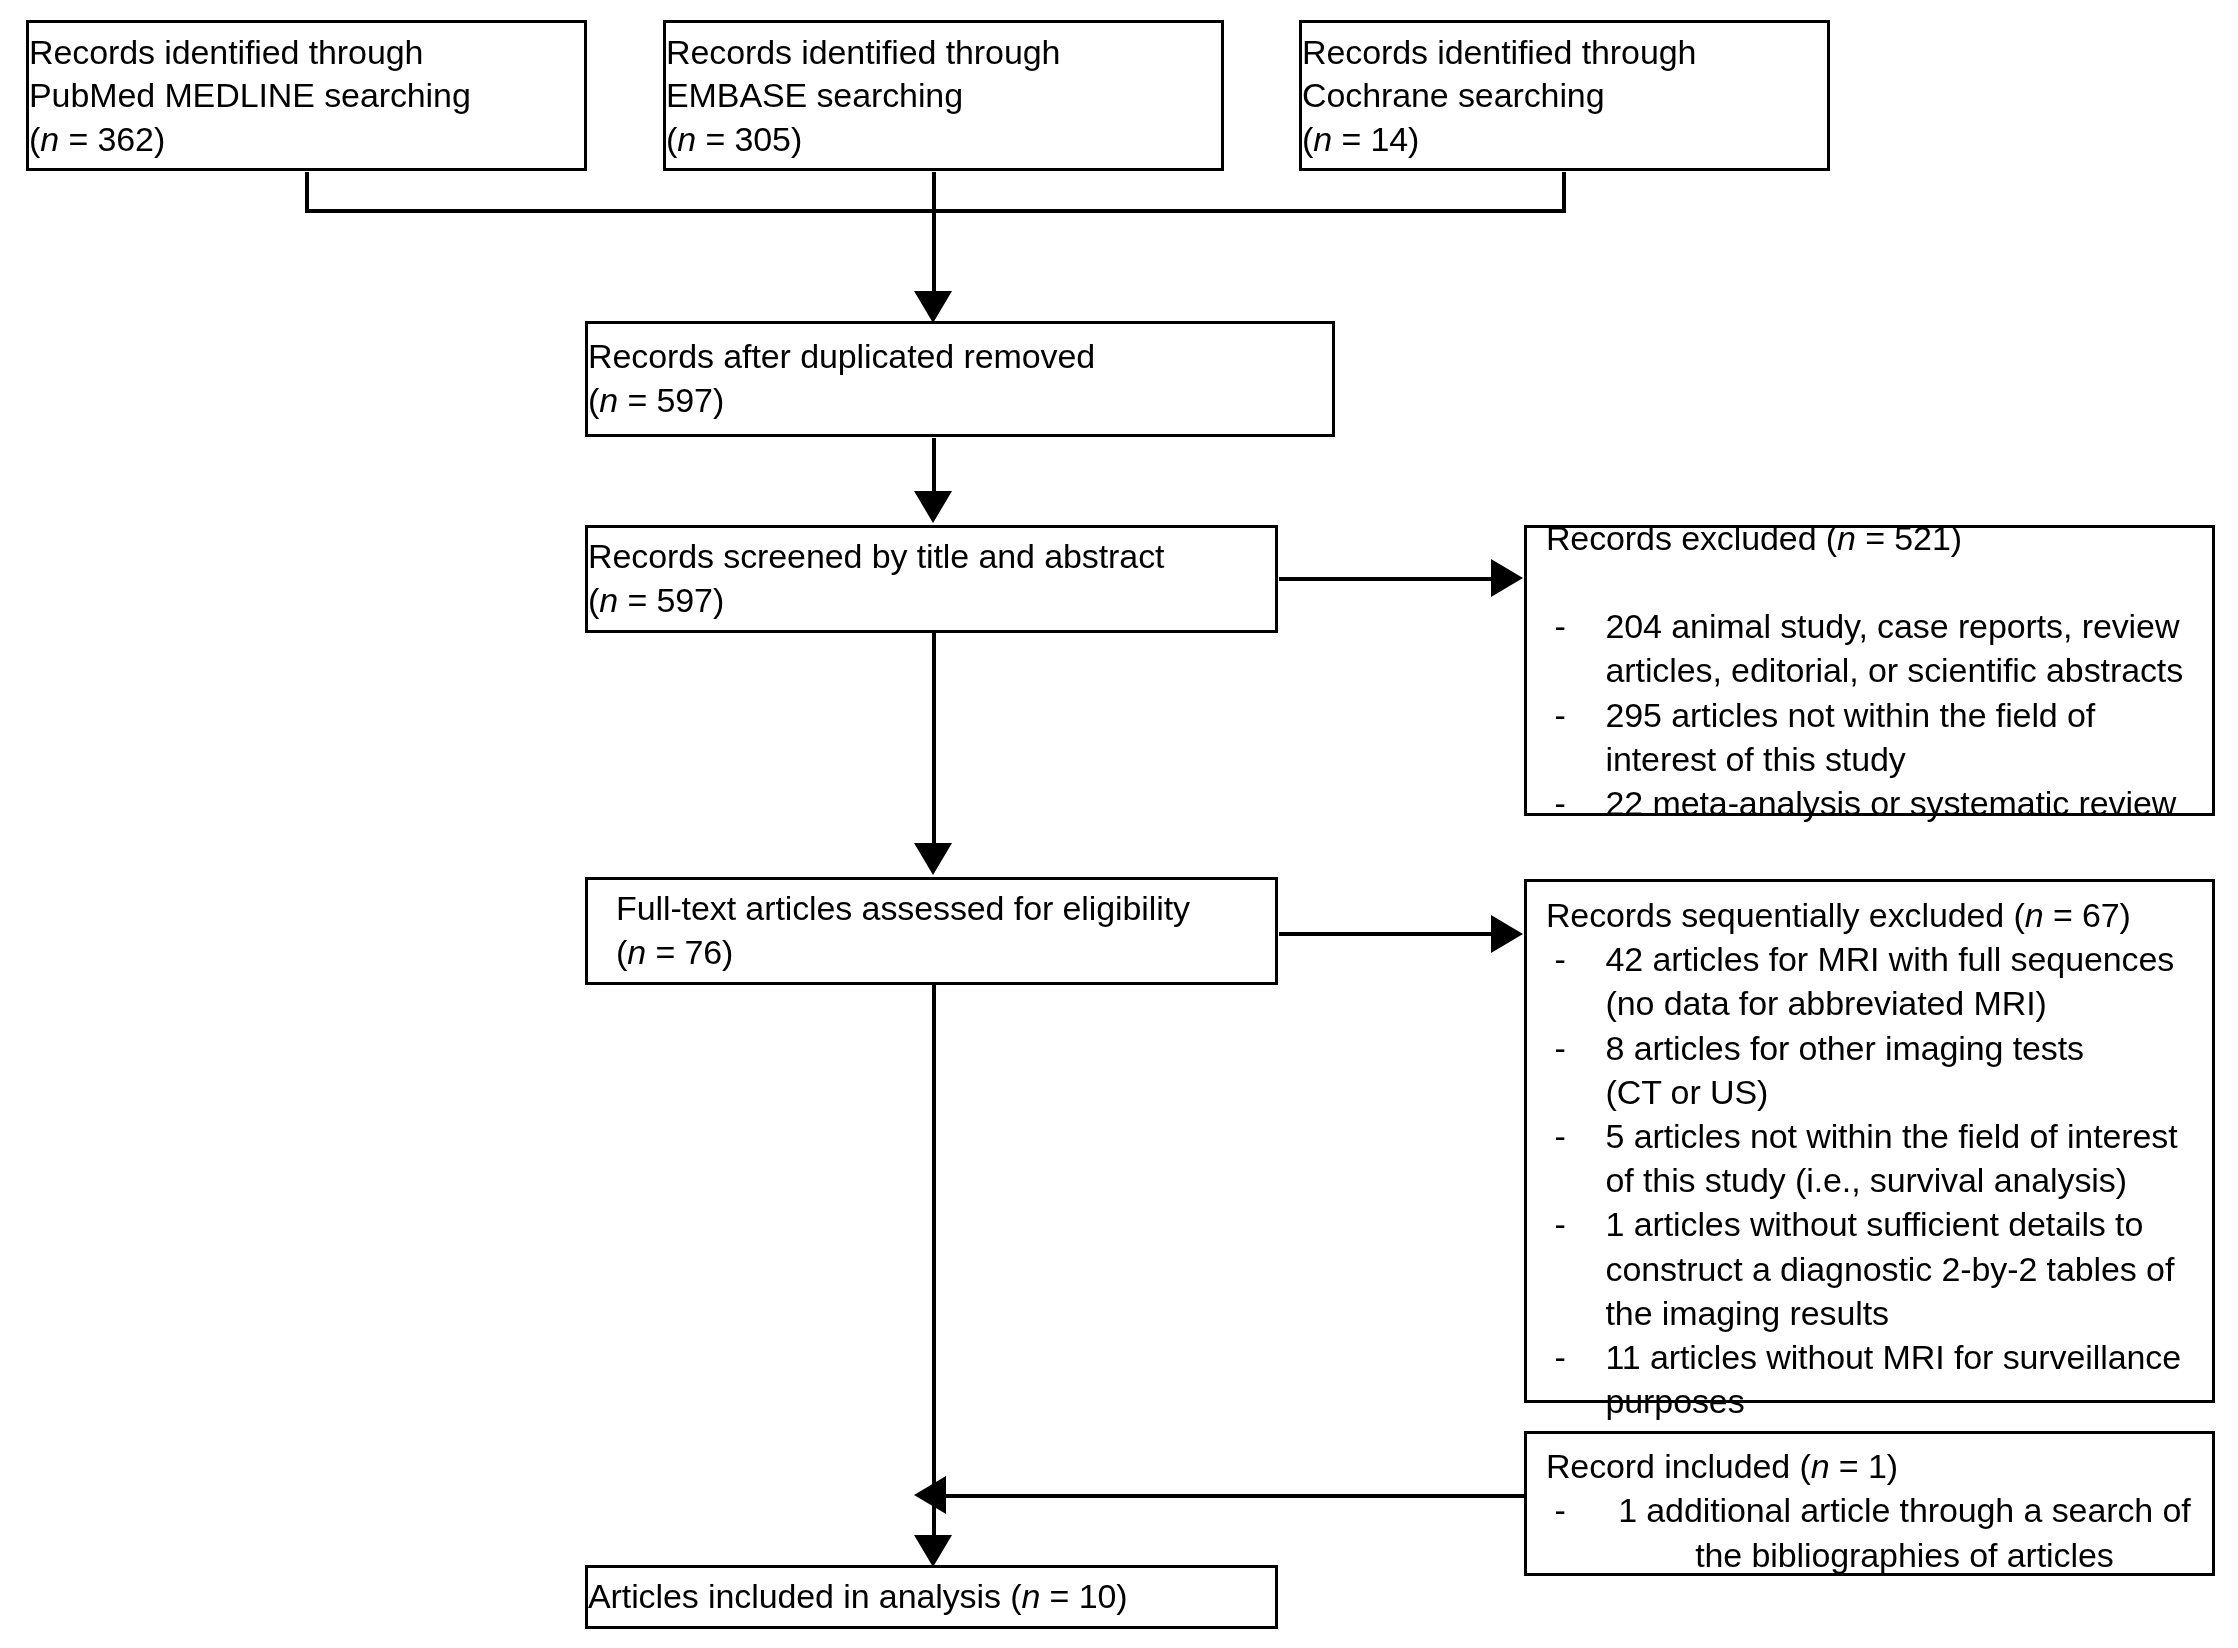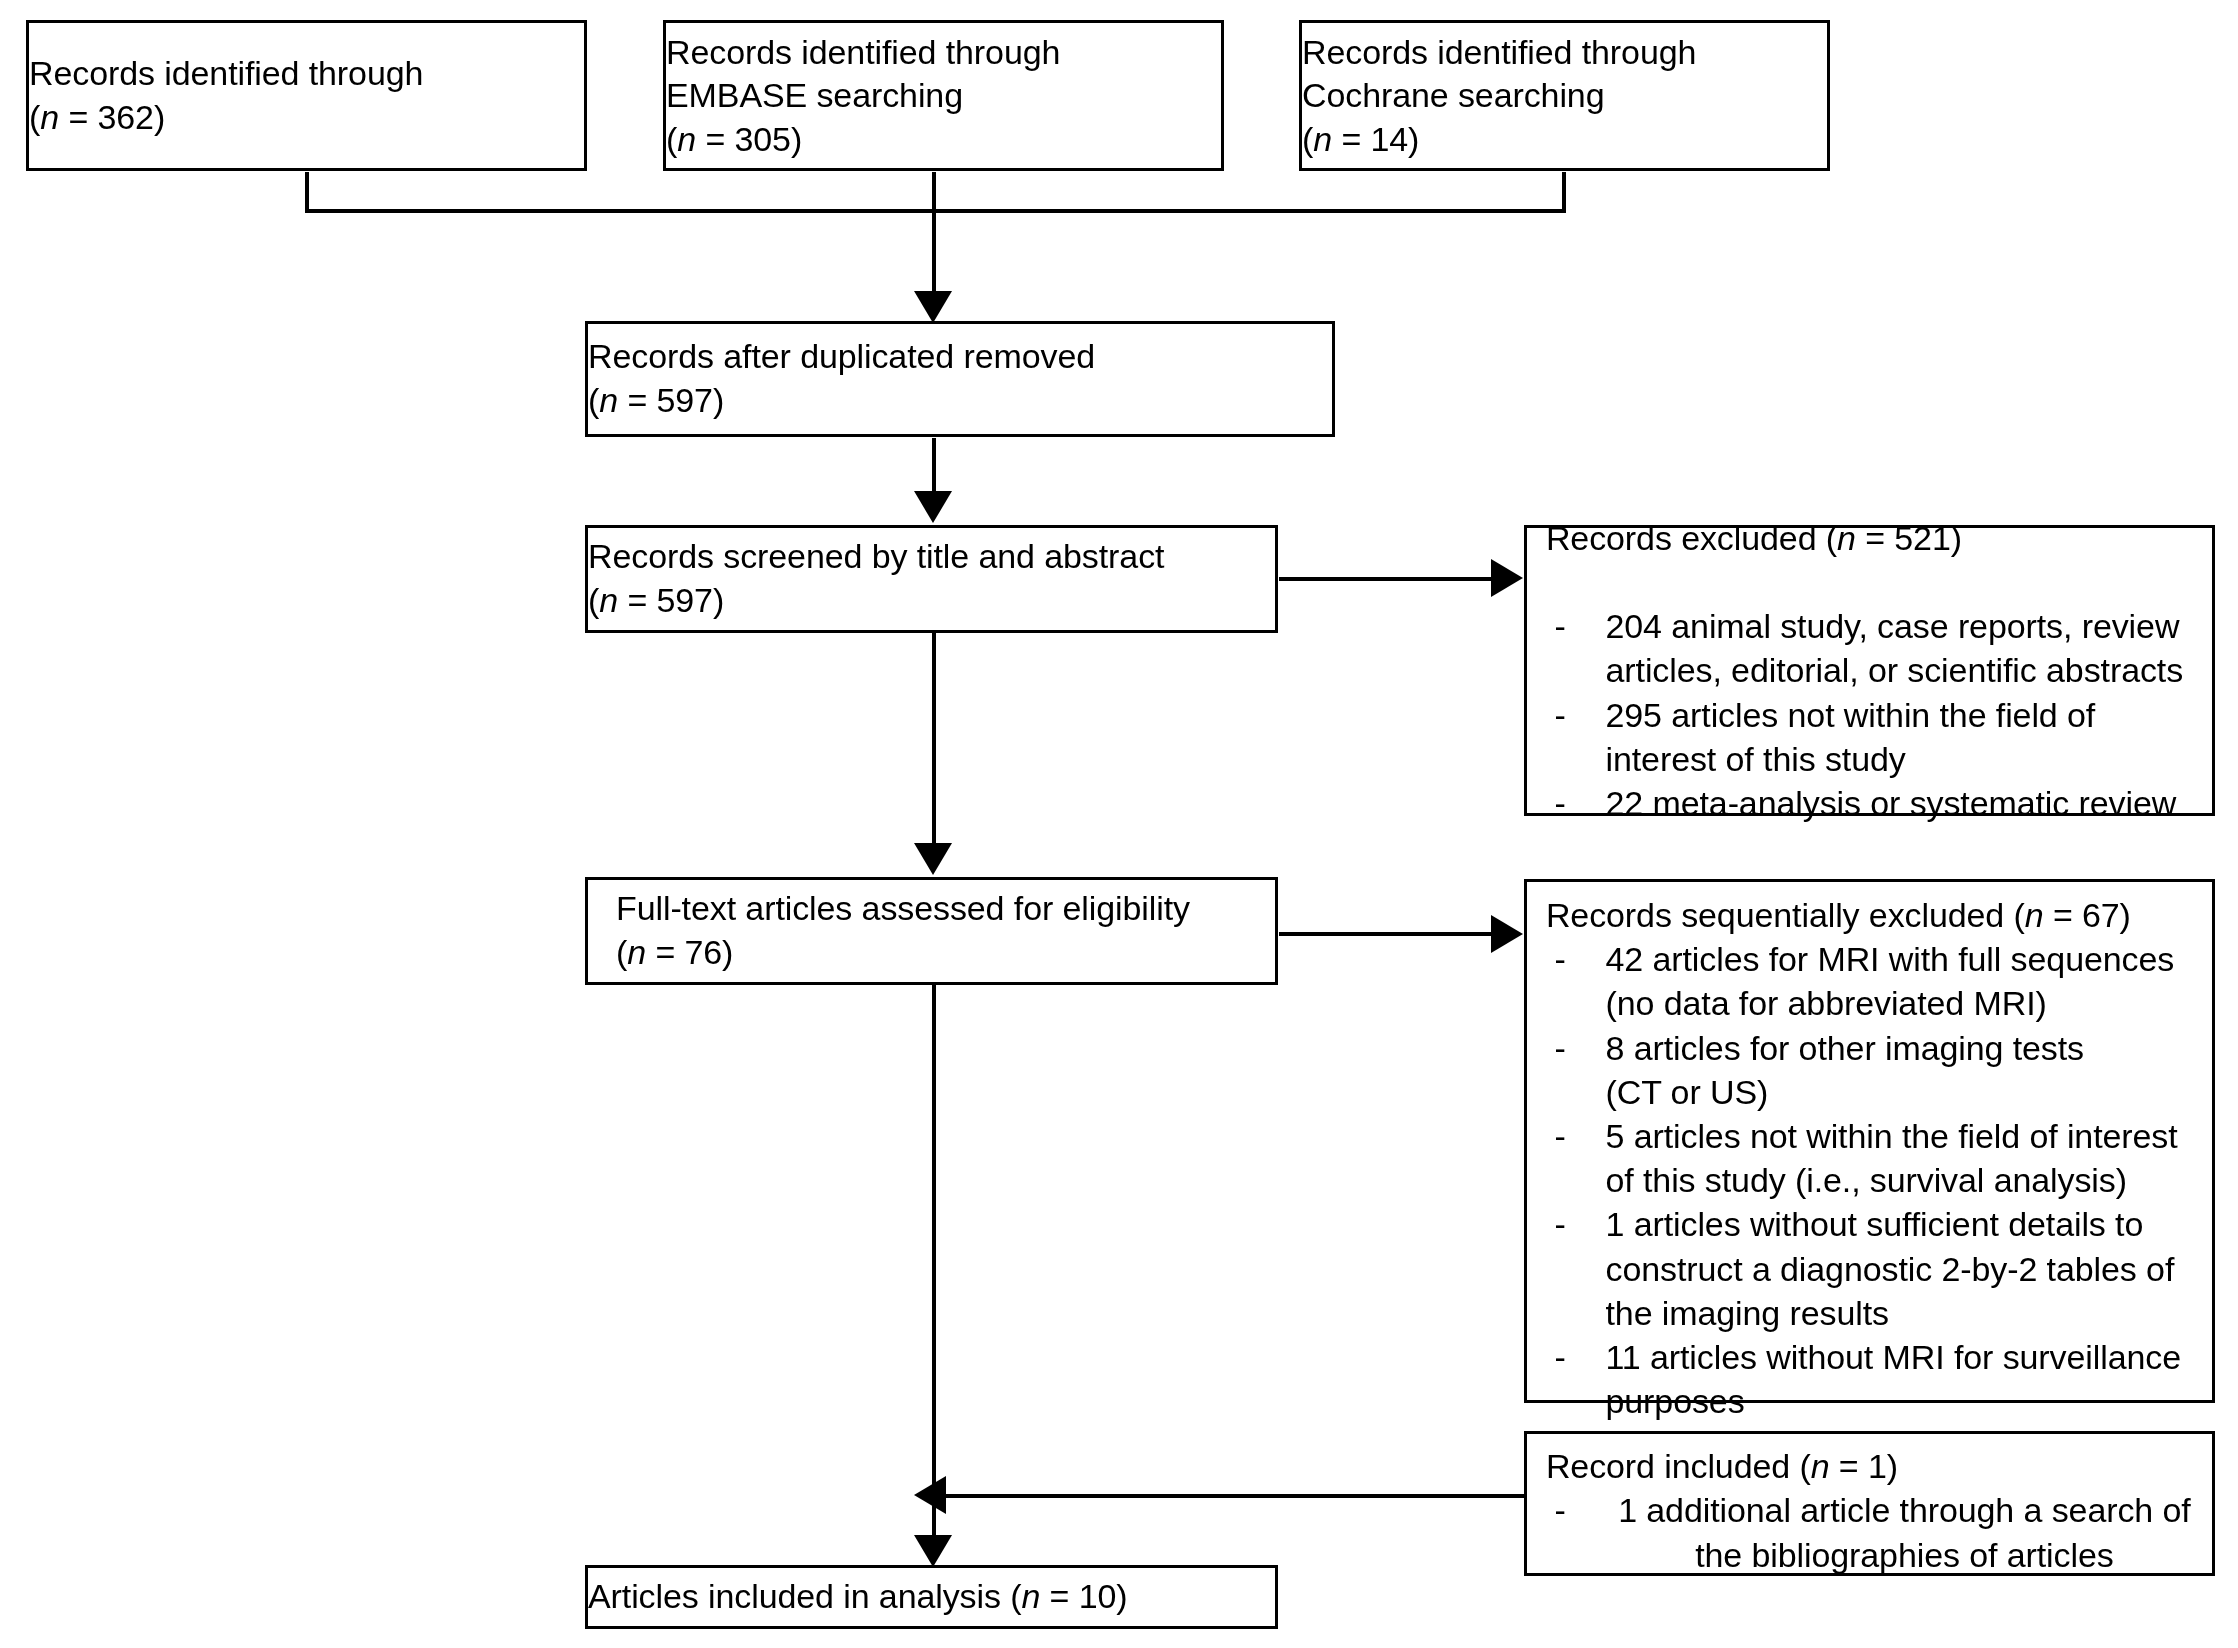--- a/index.html
+++ b/index.html
@@ -99,20 +99,21 @@
   .pad-left { padding-left: 14.5px; padding-right: 8.7px; }
   .it { font-style: italic; }
 </style>
 </head>
 <body>
 
 <div id="diagram">
 
   <div class="box center" style="left:26px; top:20.4px; width:561px; height:151px;">
     <div class="txt">Records identified through</div>
+    <div class="txt">PubMed MEDLINE searching</div>
     <div class="txt"><span>(</span><span class="it">n</span><span> = 362)</span></div>
   </div>
 
   <div class="box center" style="left:663px; top:20.4px; width:561px; height:151px;">
     <div class="txt">Records identified through</div>
     <div class="txt">EMBASE searching</div>
     <div class="txt"><span>(</span><span class="it">n</span><span> = 305)</span></div>
   </div>
 
   <div class="box center" style="left:1299px; top:20.4px; width:531px; height:151px;">

